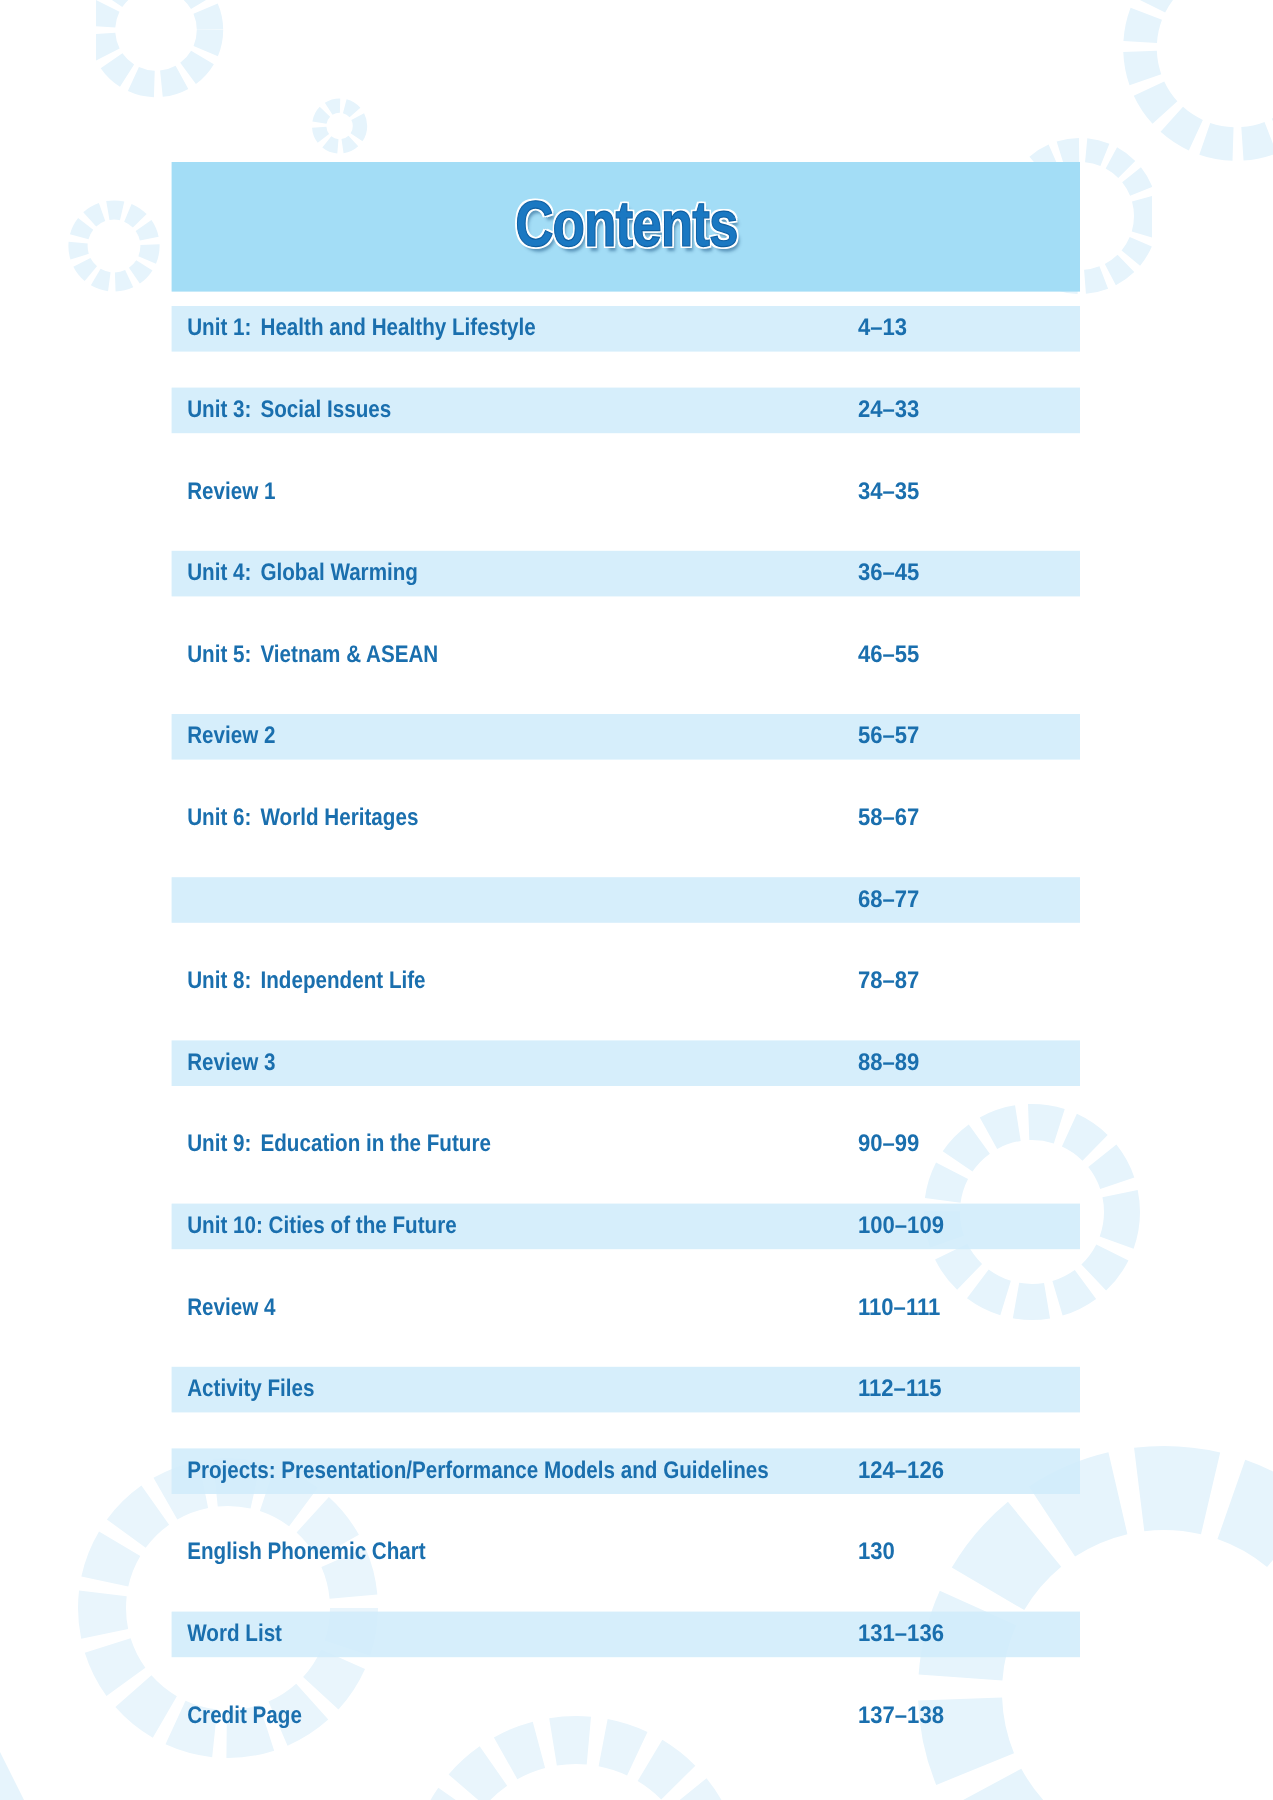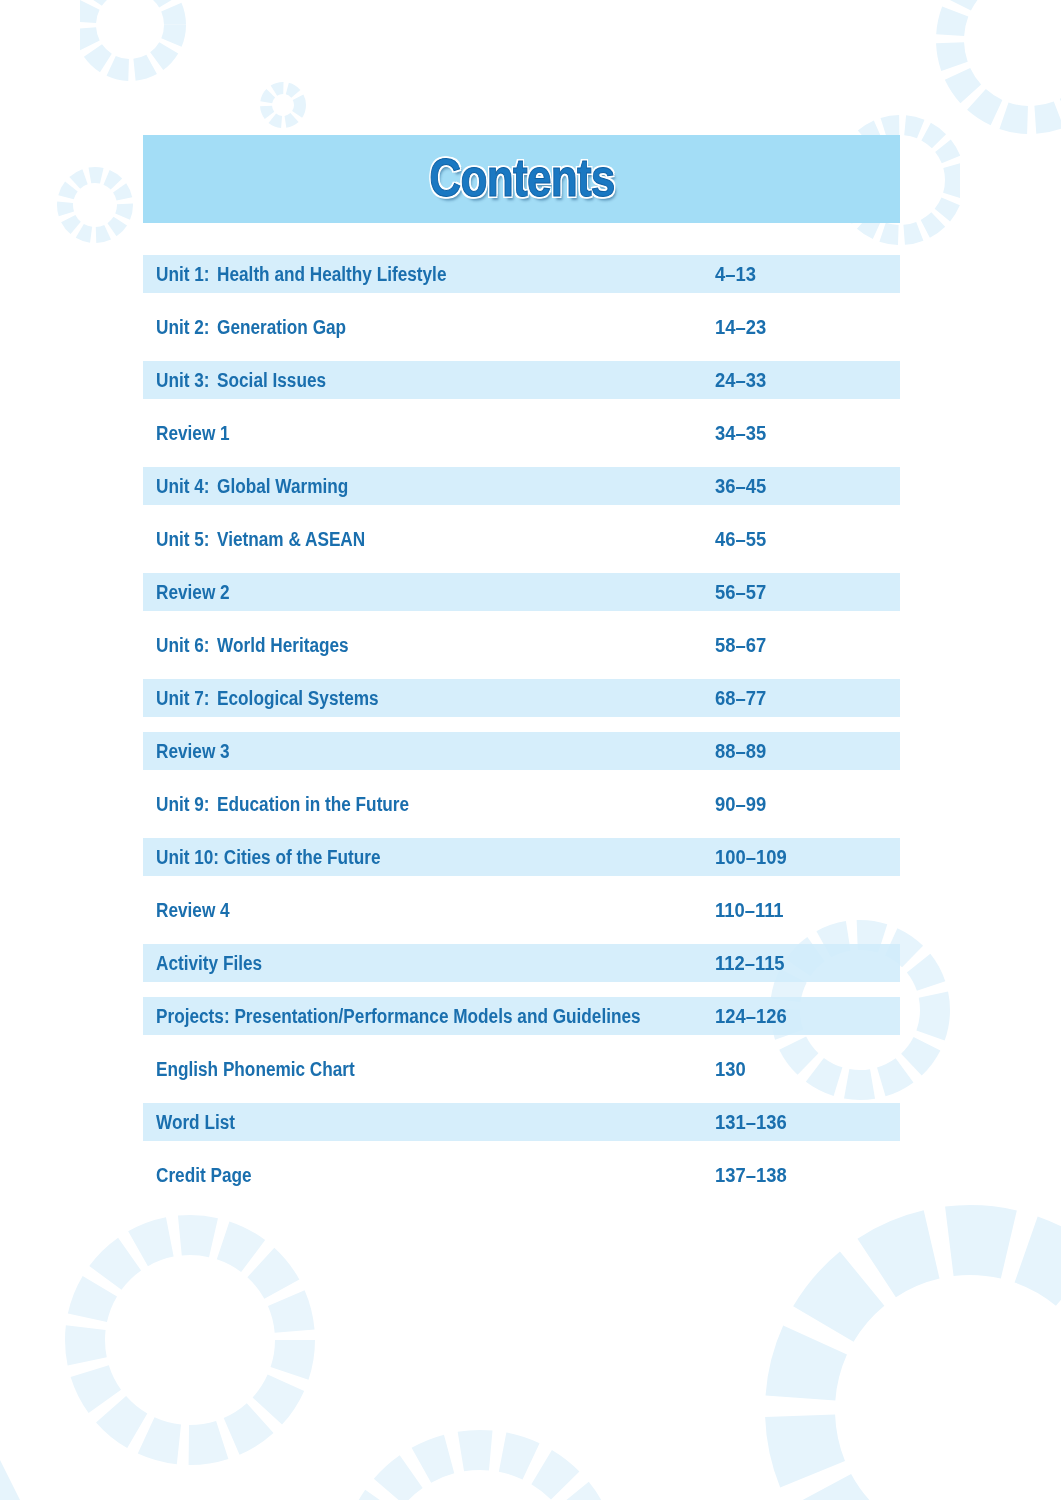--- a/index.html
+++ b/index.html
@@ -4,40 +4,40 @@
   <style>
     html, body { margin:0; padding:0; }
     body {
       width:1061px; height:1500px; position:relative; overflow:hidden;
       background:#ffffff;
       font-family:"Liberation Sans", sans-serif;
     }
     .deco { position:absolute; pointer-events:none; }
     .deco svg { display:block; }
     .title-band {
-      position:absolute; left:143px; top:135px; width:757px; height:88px;
+      position:absolute; left:143px; top:135px; width:757px; height:108px;
       background:#a3ddf6;
       display:flex; align-items:center; justify-content:center;
     }
     .title-text {
       font-family:"Liberation Sans", sans-serif;
       font-weight:bold; font-size:54px; color:#1a78c2;
       transform:scaleX(0.82); letter-spacing:-1px;
       -webkit-text-stroke:1px #0d5fa3;
       text-shadow:
         2px 0 0 #fff, -2px 0 0 #fff, 0 2px 0 #fff, 0 -2px 0 #fff,
         2px 2px 0 #fff, -2px -2px 0 #fff, 2px -2px 0 #fff, -2px 2px 0 #fff,
         3px 4px 3px rgba(0,60,110,0.45);
       margin-top:-4px;
     }
     .toc {
       position:absolute; left:143px; top:255px; width:757px;
     }
     .row {
-      position:relative; height:38px; margin-bottom:15px;
+      position:relative; height:38px; margin-bottom:30px;
       color:#1a6fae; font-weight:bold; font-size:20px;
     }
     .row.shaded { background:rgba(208,236,251,0.88); }
     .row.tall { height:64px; }
     .label {
       position:absolute; left:13px; top:50%; transform:translateY(-50%);
       white-space:nowrap; line-height:27px;
       display:inline-block; transform-origin:left center;
     }
     .label-inner { display:inline-block; transform:scaleX(0.86); transform-origin:left center; }
@@ -123,24 +123,20 @@
 
 <div class="title-band">
   <span class="title-text">Contents</span>
 </div>
 
 <div class="toc" id="toc">
     <div class="row shaded">
       <div class="label"><span class="label-inner"><span class="prefix">Unit 1:</span><span class="">Health and Healthy Lifestyle</span></span></div>
       <div class="pages"><span class="pages-inner">4–13</span></div>
     </div>
-    <div class="row">
-      <div class="label"><span class="label-inner"><span class="prefix">Unit 2:</span><span class="">Generation Gap</span></span></div>
-      <div class="pages"><span class="pages-inner">14–23</span></div>
-    </div>
     <div class="row shaded">
       <div class="label"><span class="label-inner"><span class="prefix">Unit 3:</span><span class="">Social Issues</span></span></div>
       <div class="pages"><span class="pages-inner">24–33</span></div>
     </div>
     <div class="row">
       <div class="label"><span class="label-inner"><span class="">Review 1</span></span></div>
       <div class="pages"><span class="pages-inner">34–35</span></div>
     </div>
     <div class="row shaded">
       <div class="label"><span class="label-inner"><span class="prefix">Unit 4:</span><span class="">Global Warming</span></span></div>
@@ -152,22 +148,25 @@
     </div>
     <div class="row shaded">
       <div class="label"><span class="label-inner"><span class="">Review 2</span></span></div>
       <div class="pages"><span class="pages-inner">56–57</span></div>
     </div>
     <div class="row">
       <div class="label"><span class="label-inner"><span class="prefix">Unit 6:</span><span class="">World Heritages</span></span></div>
       <div class="pages"><span class="pages-inner">58–67</span></div>
     </div>
     <div class="row shaded">
-      <div class="label"><span class="label-inner"><span class="prefix">Unit 7:</span><span class="">Ecological Systems</span></span></div>
       <div class="pages"><span class="pages-inner">68–77</span></div>
+    </div>
+    <div class="row">
+      <div class="label"><span class="label-inner"><span class="prefix">Unit 8:</span><span class="">Independent Life</span></span></div>
+      <div class="pages"><span class="pages-inner">78–87</span></div>
     </div>
     <div class="row shaded">
       <div class="label"><span class="label-inner"><span class="">Review 3</span></span></div>
       <div class="pages"><span class="pages-inner">88–89</span></div>
     </div>
     <div class="row">
       <div class="label"><span class="label-inner"><span class="prefix">Unit 9:</span><span class="">Education in the Future</span></span></div>
       <div class="pages"><span class="pages-inner">90–99</span></div>
     </div>
     <div class="row shaded">

